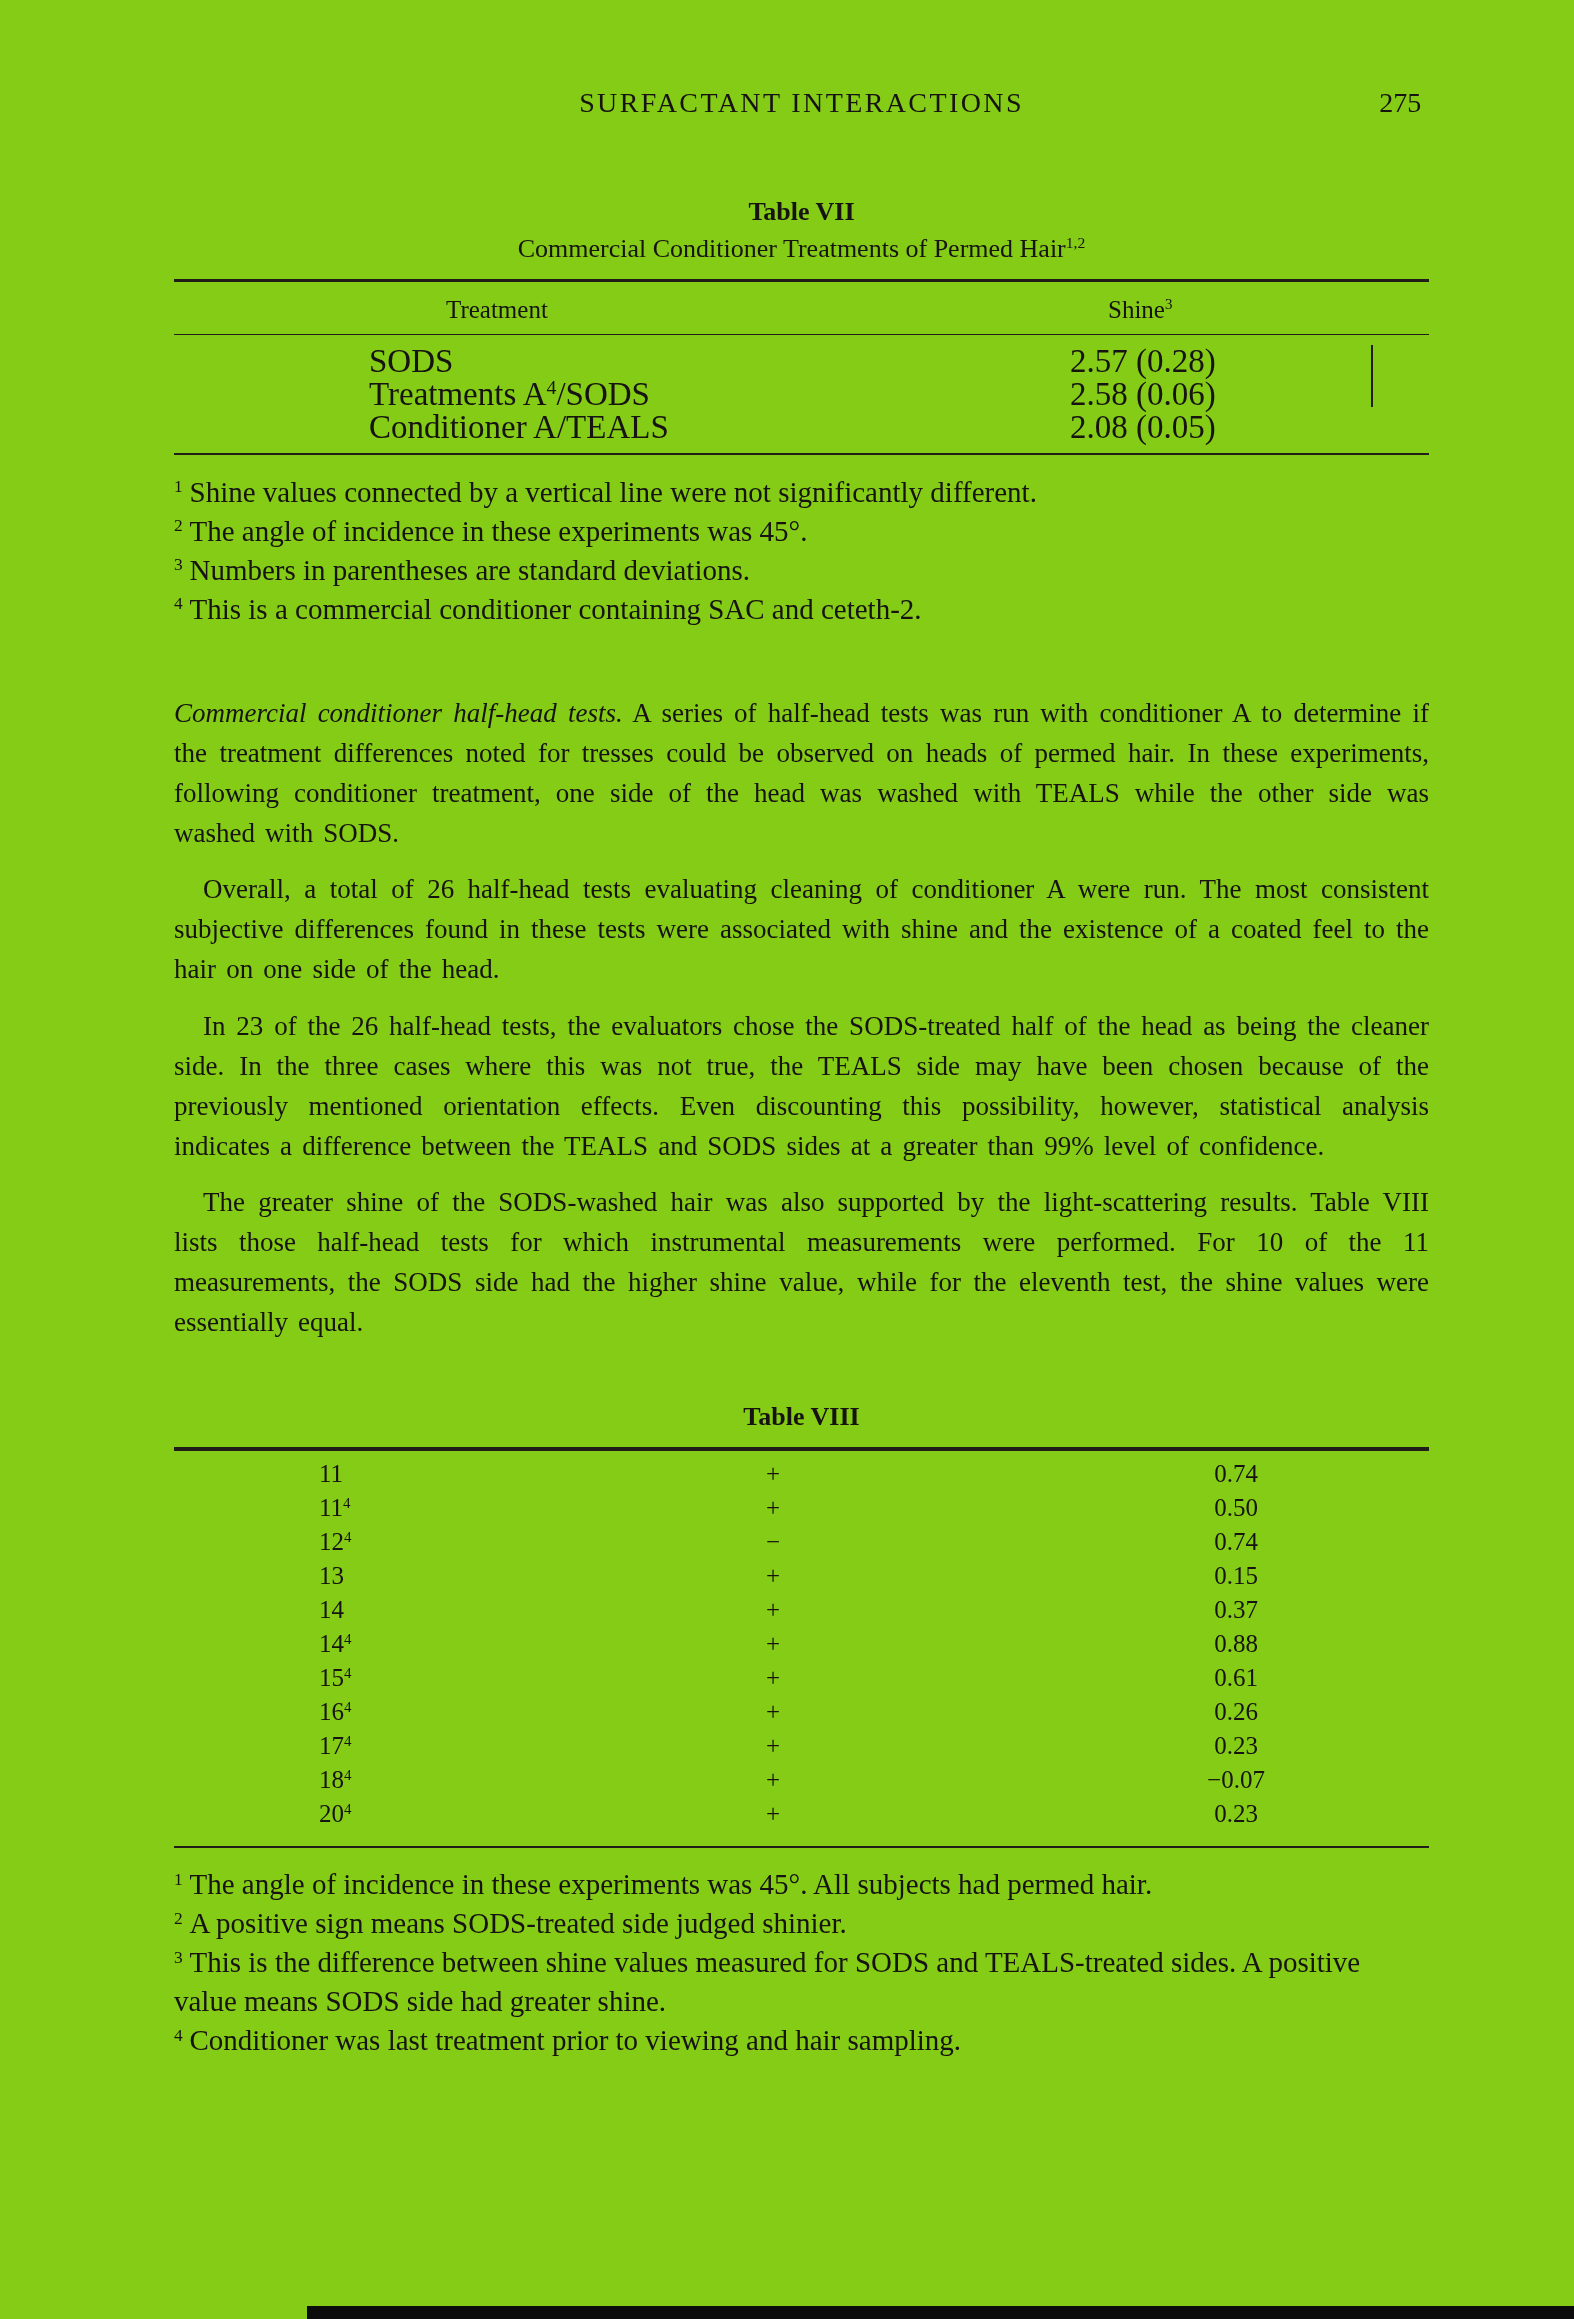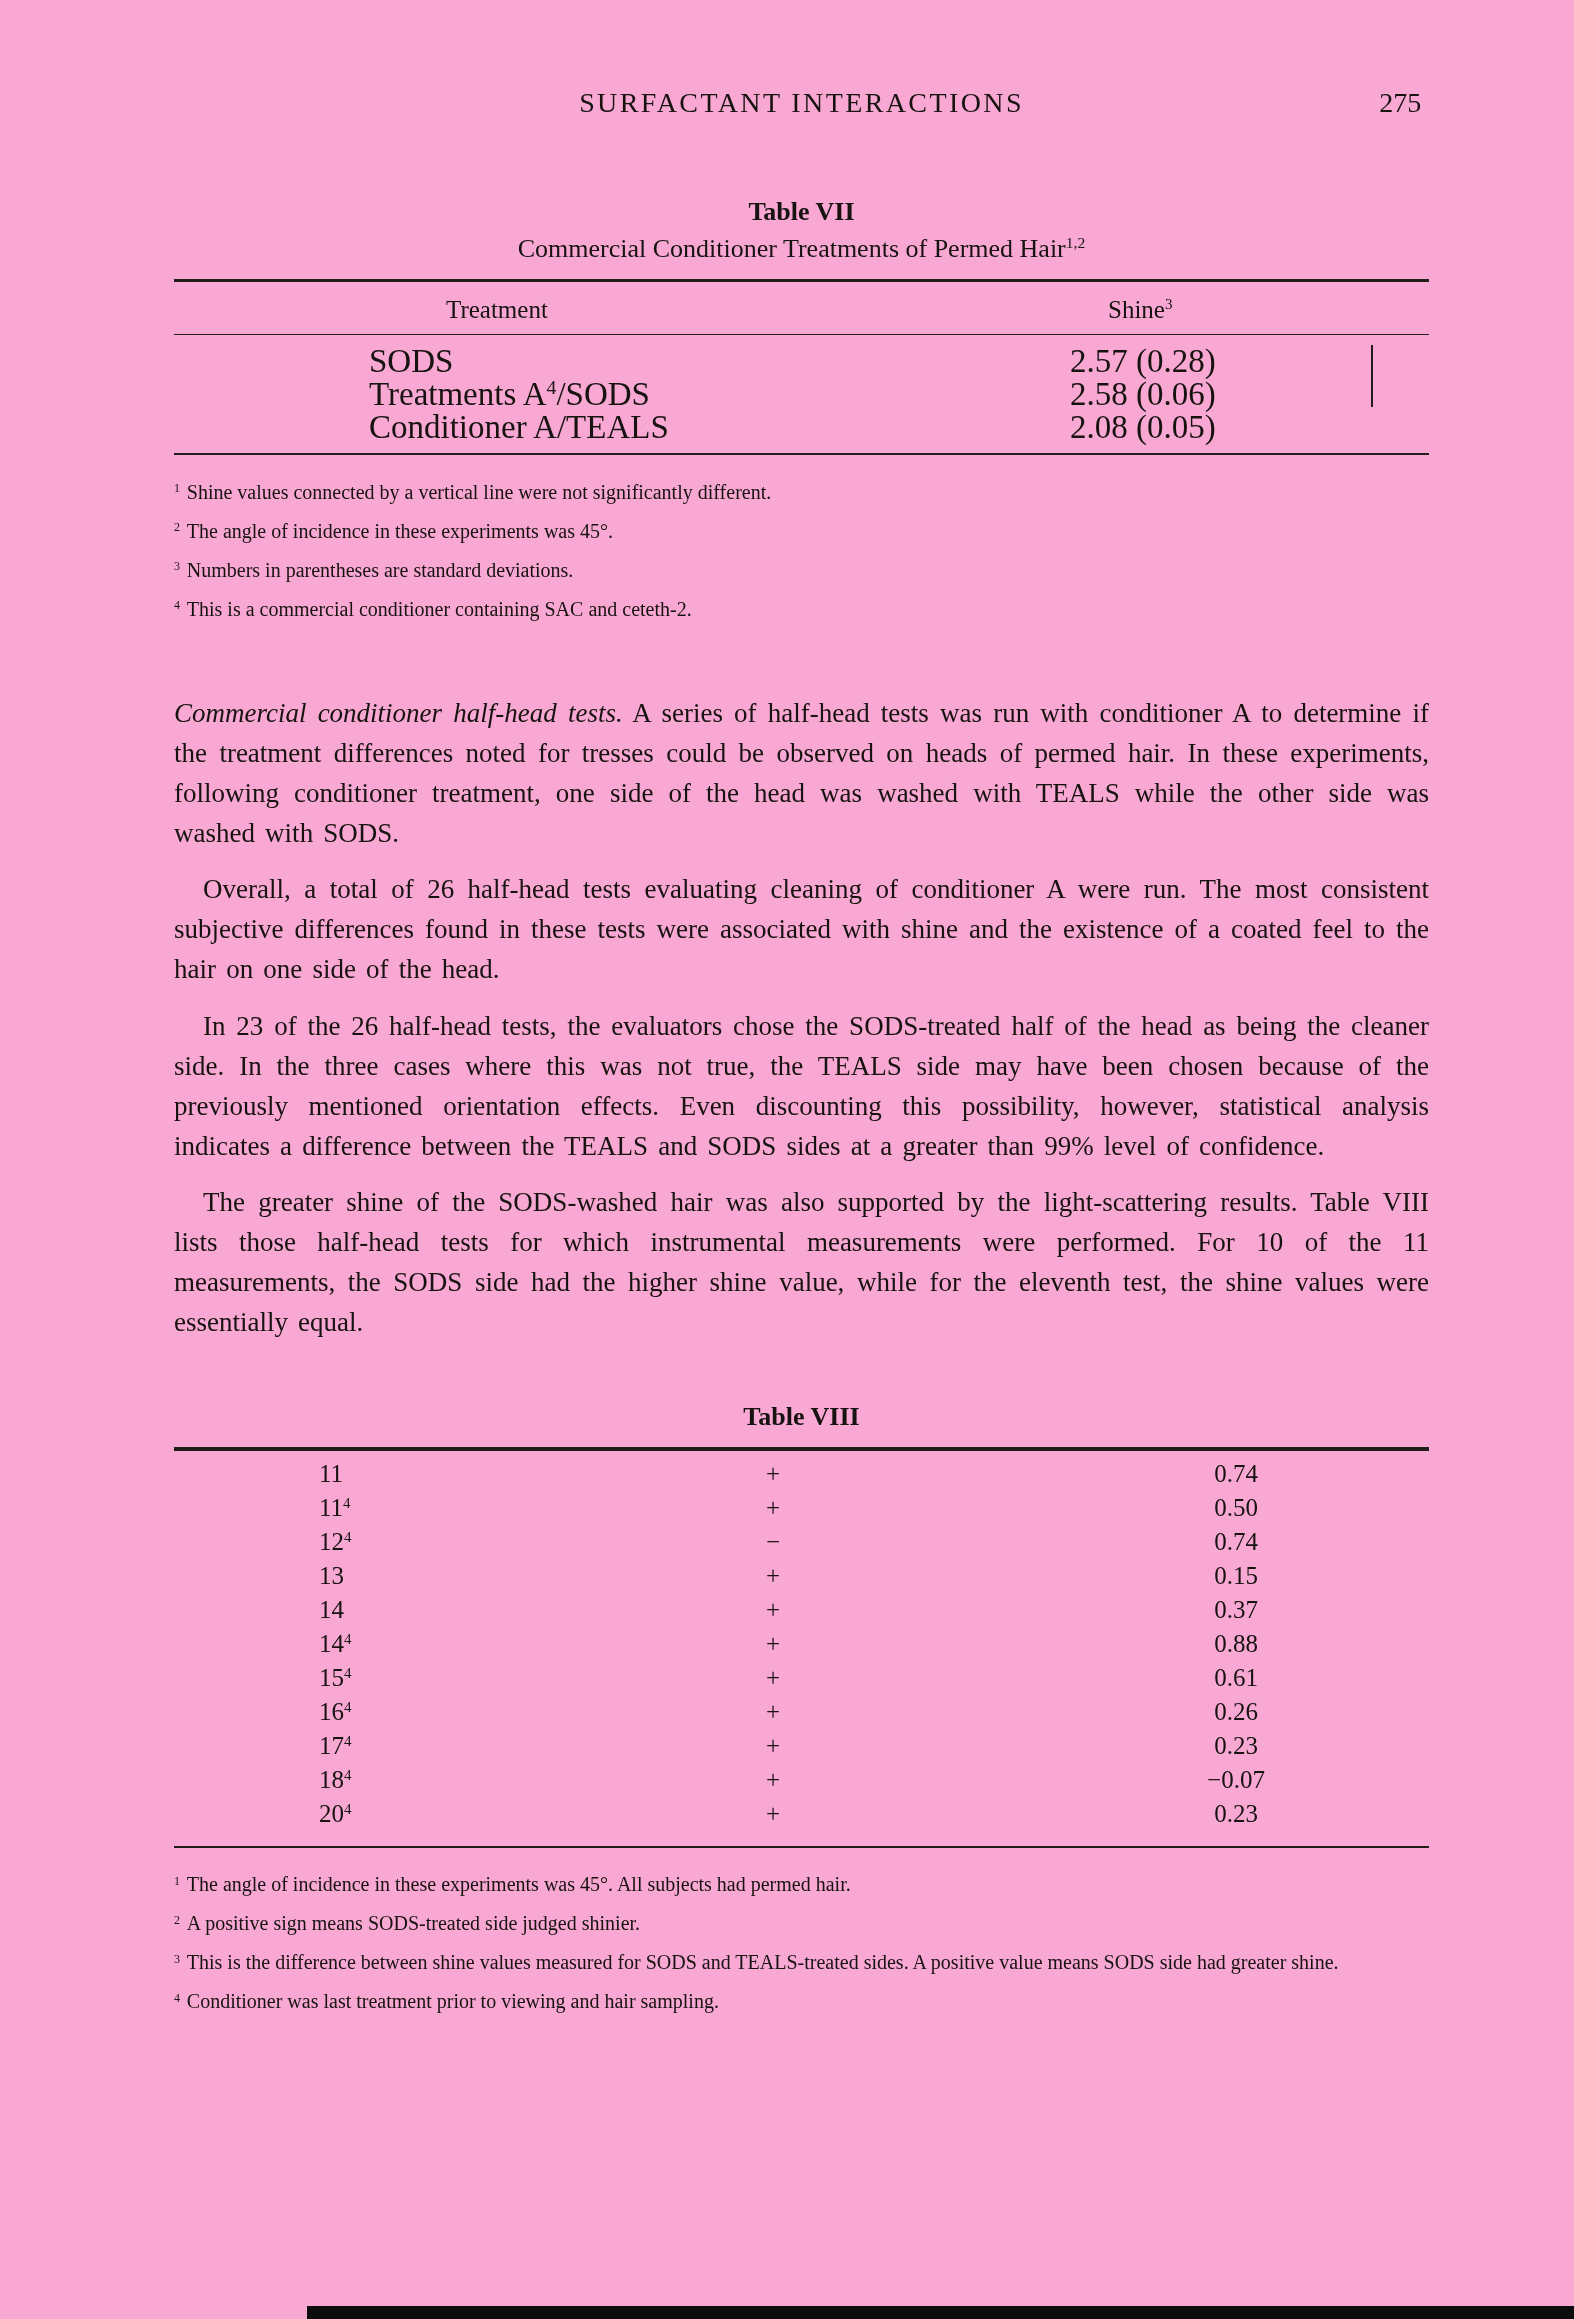--- a/index.html
+++ b/index.html
@@ -1,21 +1,21 @@
 <!DOCTYPE html>
 <html><head>
 <meta charset="utf-8">
 <style>
   * { box-sizing: border-box; }
   html, body { margin: 0; padding: 0; background: #ffffff; }
   .page {
     position: relative;
     width: 1575px;
     height: 2319px;
-    background: #f9a8d4;
+    background: #84cc16;
     font-family: "Liberation Serif", "DejaVu Serif", serif;
     color: #161310;
     overflow: hidden;
   }
   .content {
     position: absolute;
     left: 174px;
     top: 0;
     width: 1255px;
   }
@@ -46,21 +46,21 @@
   .t7-head { position: relative; height: 52px; padding-top: 13.5px; font-size: 25px; }
   .t7h-treat { position: absolute; left: 272px; top: 13.5px; }
   .t7h-shine { position: absolute; left: 934px; top: 13.5px; }
   .t7-rows { position: relative; padding: 7.7px 0 11.6px; }
   .t7-row { position: relative; height: 33px; font-size: 33px; }
   .t7-treat { position: absolute; left: 195px; }
   .t7-shine { position: absolute; left: 896px; }
   .bracket { position: absolute; left: 1197px; top: 9.7px; height: 62px; border-left: 2.9px solid #211e1a; }
 
   
-  .footnotes { margin-top: 17.4px; font-size: 20px; }
+  .footnotes { margin-top: 17.4px; font-size: 29px; }
   .fn { line-height: 39px; margin: 0; }
   .fn sup { margin-right: 6.8px; }
 
   
   .bodytext { margin-top: 64px; font-size: 27px; line-height: 40px; text-align: justify; word-spacing: 3.4px; }
   .para { margin: 0; }
   .para + .para { margin-top: 16.4px; }
   .para.indent { text-indent: 29px; }
   .lead-italic { font-style: italic; }
 

